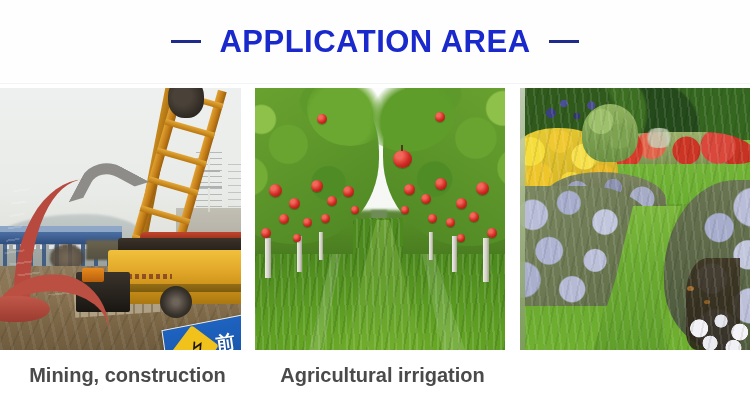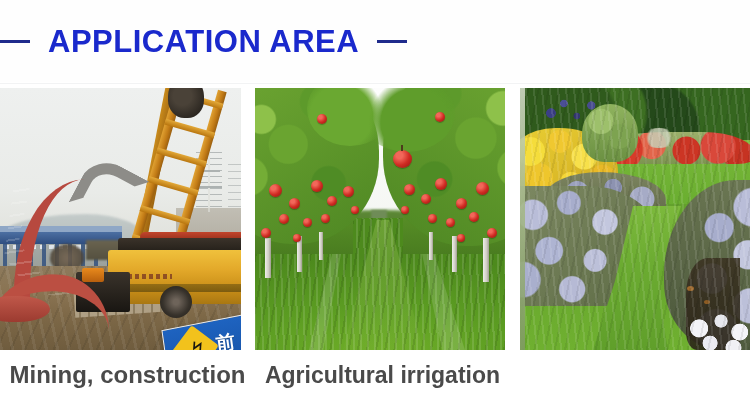--- a/index.html
+++ b/index.html
@@ -13,21 +13,21 @@
     overflow: hidden;
     font-family: "Liberation Sans", sans-serif;
     position: relative;
   }
 
   
   .header {
     height: 82px;
     display: flex;
     align-items: center;
-    justify-content: flex-start;
+    justify-content: center;
     gap: 18px;
     background: #fefefe;
   }
   .title-dash {
     width: 30px;
     height: 3px;
     background: #1f2b8c;
     flex: 0 0 auto;
   }
   .page-title {
@@ -544,22 +544,22 @@
     align-items: flex-start;
   }
   .caption {
     color: #4a4a4a;
     font-weight: bold;
     font-family: "Liberation Sans", sans-serif;
     text-align: center;
     white-space: nowrap;
     line-height: 34px;
   }
-  .caption.c1 { width: 255px; font-size: 24px; }
-  .caption.c2 { width: 255px; font-size: 23px; }
+  .caption.c1 { width: 255px; font-size: 20px; }
+  .caption.c2 { width: 255px; font-size: 20px; }
   .caption.c3 { width: 240px; font-size: 16px; }
 </style>
 </head>
 <body>
 
 <div class="header">
   <span class="title-dash"></span>
   <div class="page-title">APPLICATION AREA</div>
   <span class="title-dash"></span>
 </div>

